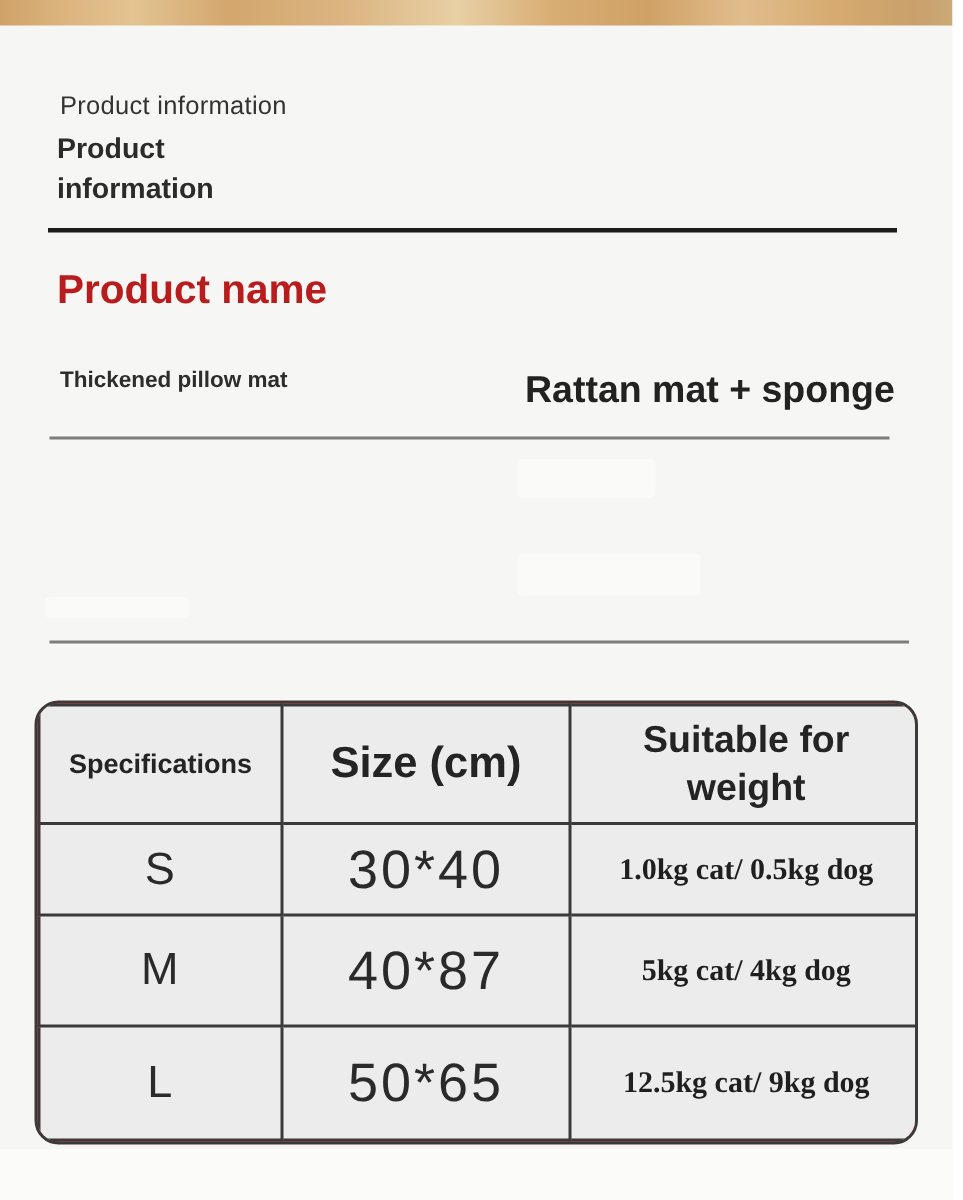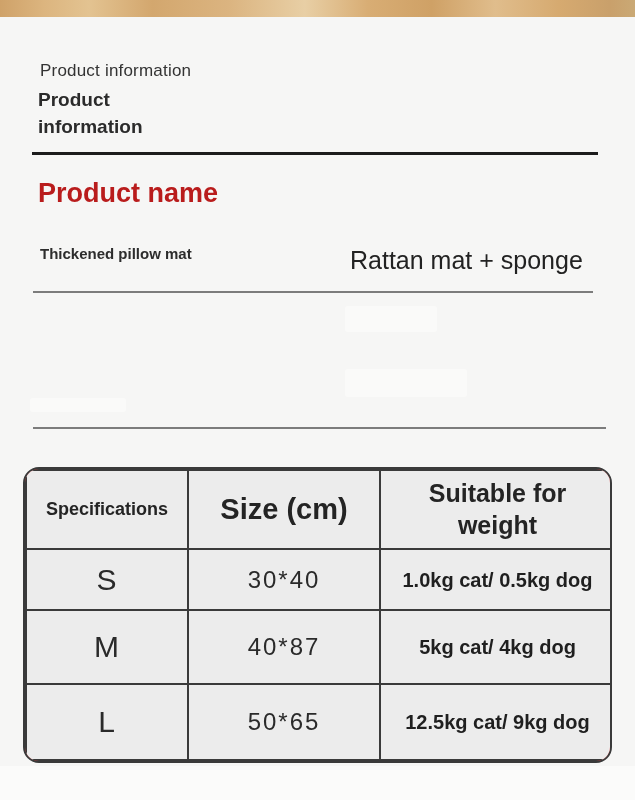--- a/index.html
+++ b/index.html
@@ -57,21 +57,21 @@
   .material-label {
     left: 347px; top: 179px;
     font-size: 24px; font-weight: 700; color: #2b2b2b;
   }
   .product-name-value {
     left: 40px; top: 245px;
     font-size: 15px; font-weight: 700; color: #2d2d2d;
   }
   .material-value {
     left: 350px; top: 246px;
-    font-size: 25px; font-weight: 400; color: #222222;
+    font-size: 25px; font-weight: 700; color: #222222;
   }
   .applicable-label {
     left: 40px; top: 312px;
     font-size: 22px; font-weight: 700; color: #6e6e6e;
   }
   .applicable-value {
     left: 37px; top: 375px;
     font-size: 22px; font-weight: 700; color: #2d2d2d;
   }
   .erase-patch { background: #fafaf9; border-radius: 3px; }
@@ -113,26 +113,27 @@
   .hdr-weight {
     font-size: 25px; font-weight: 700; color: #242424;
     line-height: 1.25;
   }
   .hdr-weight span { display: inline-block; max-width: 150px; }
   .cell-spec {
     font-size: 30px; font-weight: 400; color: #2a2a2a;
     letter-spacing: 1px;
   }
   .cell-size {
-    font-size: 24px; font-weight: 400; color: #2a2a2a;
+    font-size: 36px; font-weight: 400; color: #2a2a2a;
     letter-spacing: 2px;
   }
   .cell-weight {
     font-size: 20px; font-weight: 700; color: #1f1f1f;
     line-height: 1.3;
+    font-family: Liberation Serif, serif;
   }
 </style>
 </head>
 <body>
 
 <div class="screen">
 
   <div class="wood-bar"></div>
   <div class="right-strip"></div>
   <div class="bottom-strip"></div>

